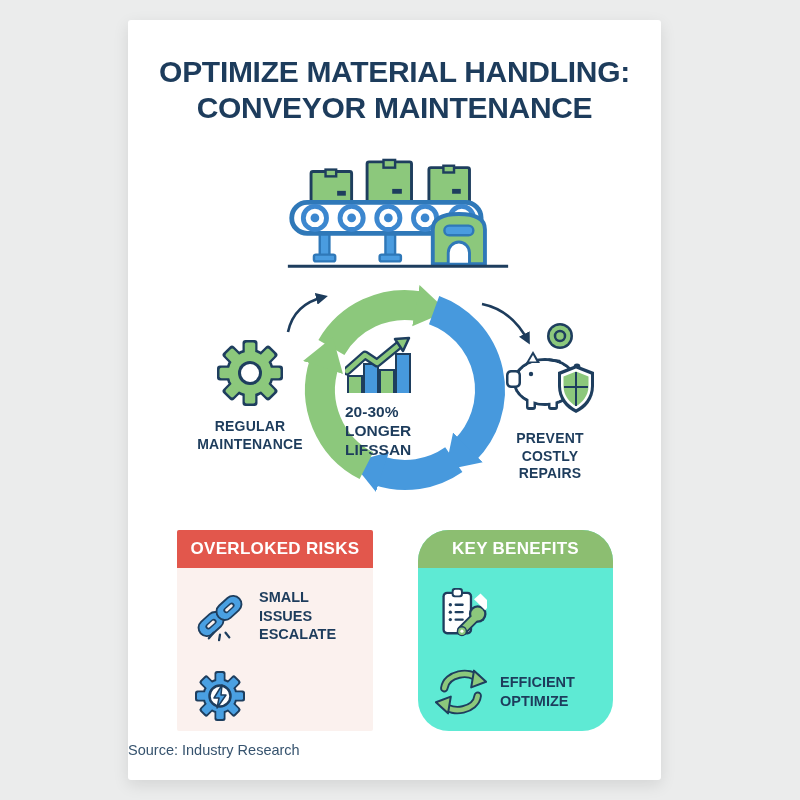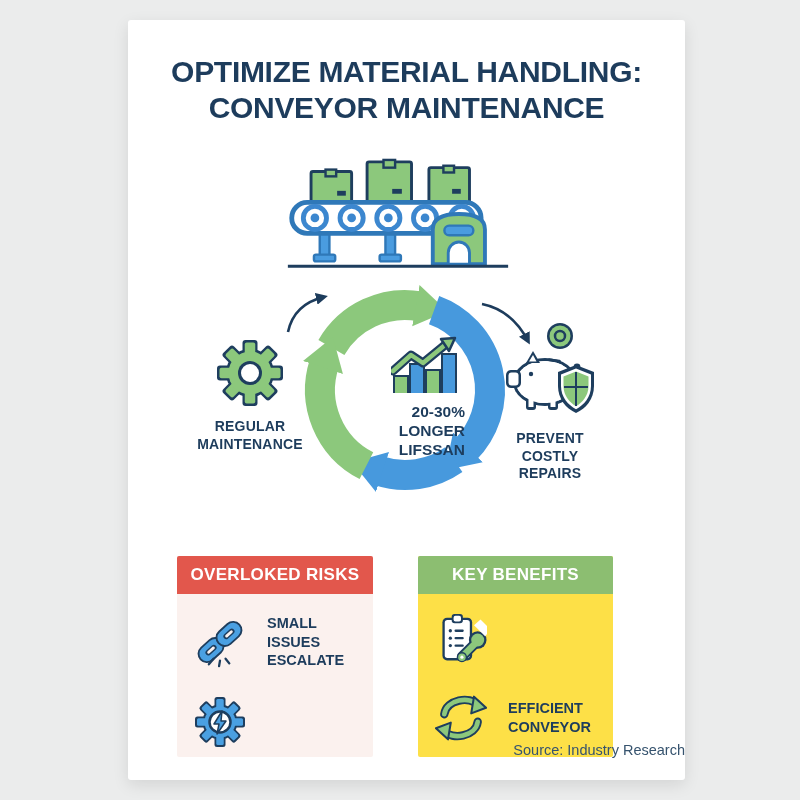--- a/index.html
+++ b/index.html
@@ -6,67 +6,66 @@
   body{
     width:800px;height:800px;
     background:#ebecec;
     font-family:"Liberation Sans", sans-serif;
     position:relative;overflow:hidden;
   }
   .card{
     position:absolute;left:128px;top:20px;width:533px;height:760px;
     background:#ffffff;border-radius:3px;
     box-shadow:0 5px 16px rgba(0,0,0,.10);
-    padding-left:24px;
   }
   .title{
     position:absolute;top:34px;left:0;right:0;margin:0;
     text-align:center;white-space:pre-line;
     font-size:30px;font-weight:bold;line-height:1.2;letter-spacing:-.3px;
     color:#1d3c5c;
   }
   .hero{position:absolute;left:154px;top:138px;width:232px;height:114px;}
   .cycle{position:absolute;left:162px;top:255px;width:230px;height:230px;}
   .cycle-ring{position:absolute;left:0;top:0;}
   .cycle-center{
     position:absolute;left:50%;top:60px;transform:translateX(-50%);
-    width:120px;text-align:right;
+    width:120px;text-align:left;
   }
   .cycle-stat{
     margin-top:4px;white-space:pre-line;
     font-size:15.5px;font-weight:bold;line-height:1.22;color:#1d3c5c;
   }
   .thin-arrow{position:absolute;}
   .thin-arrow.left{left:158px;top:272px;}
   .thin-arrow.right{left:352px;top:280px;}
   .side{position:absolute;text-align:center;}
   .side.left-side{left:52px;top:318px;width:140px;}
   .side.right-side{left:356px;top:300px;width:132px;}
   .side-label{
     margin-top:6px;white-space:pre-line;
     font-size:14px;font-weight:bold;line-height:1.25;color:#1d3c5c;letter-spacing:.2px;
   }
-  .panel{position:absolute;top:536px;width:196px;height:201px;border-radius:2px;overflow:hidden;}
+  .panel{position:absolute;top:510px;width:196px;height:201px;border-radius:2px;overflow:hidden;}
   .panel.risks{left:49px;background:#fbf1ee;}
-  .panel.benefits{left:290px;width:195px;background:#fde047;}
+  .panel.benefits{left:290px;width:195px;background:#5eead4;border-radius:31px;}
   .panel-header{
     height:38px;line-height:38px;text-align:center;
     color:#ffffff;font-size:17px;font-weight:bold;letter-spacing:.3px;
   }
   .panel.risks .panel-header{background:#e2574c;}
   .panel.benefits .panel-header{background:#8cbe71;}
   .panel-body{display:flex;flex-direction:column;gap:26px;padding:20px 8px 0 17px;}
-  .panel-item{display:flex;align-items:center;gap:21px;}
+  .panel-item{display:flex;align-items:center;gap:13px;}
   .panel-item svg{flex-shrink:0;}
   .item-label{
     white-space:pre-line;font-size:14.5px;font-weight:bold;
     line-height:1.28;color:#1d3c5c;
   }
   .footer{
-    position:absolute;top:722px;left:0;right:0;text-align:right;
+    position:absolute;top:722px;left:0;right:0;text-align:left;
     font-size:14.5px;color:#36536e;
   }
 </style>
 </head>
 <body>
 
 <div class="card">
 
   <h1 class="title">OPTIMIZE MATERIAL HANDLING:
 CONVEYOR MAINTENANCE</h1>
@@ -316,19 +315,19 @@
       <div class="panel-item">
         <svg width="52" height="52" viewBox="0 0 56 56">
           <path d="M10,24 C12,8 38,4 46,14" fill="none" stroke="#1e3e5e" stroke-width="9" stroke-linecap="round"></path>
           <path d="M10,24 C12,8 38,4 46,14" fill="none" stroke="#8cc87c" stroke-width="5" stroke-linecap="round"></path>
           <polygon points="42,5 55,17 39,23" fill="#8cc87c" stroke="#1e3e5e" stroke-width="2.2" stroke-linejoin="round"></polygon>
           <path d="M46,32 C44,48 18,52 10,42" fill="none" stroke="#1e3e5e" stroke-width="9" stroke-linecap="round"></path>
           <path d="M46,32 C44,48 18,52 10,42" fill="none" stroke="#8cc87c" stroke-width="5" stroke-linecap="round"></path>
           <polygon points="14,51 1,39 17,33" fill="#8cc87c" stroke="#1e3e5e" stroke-width="2.2" stroke-linejoin="round"></polygon>
         </svg>
         <div class="item-label">EFFICIENT
-CONVEYOR</div>
+OPTIMIZE</div>
       </div>
     </div>
   </div>
 
   <div class="footer">Source: Industry Research</div>
 </div>
 
 </body></html>

